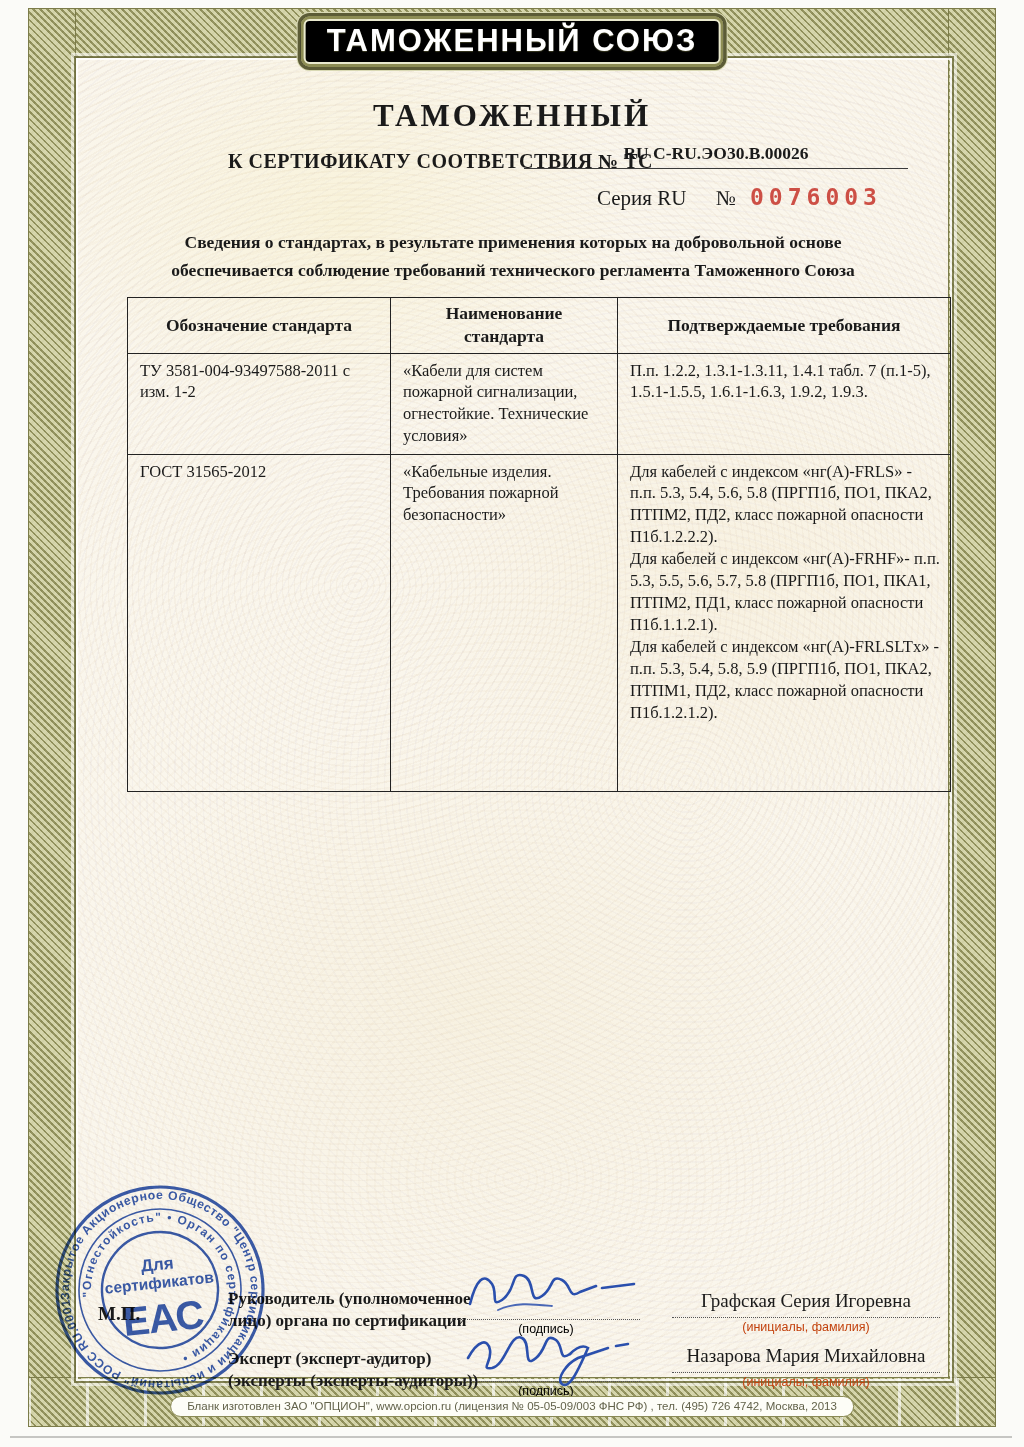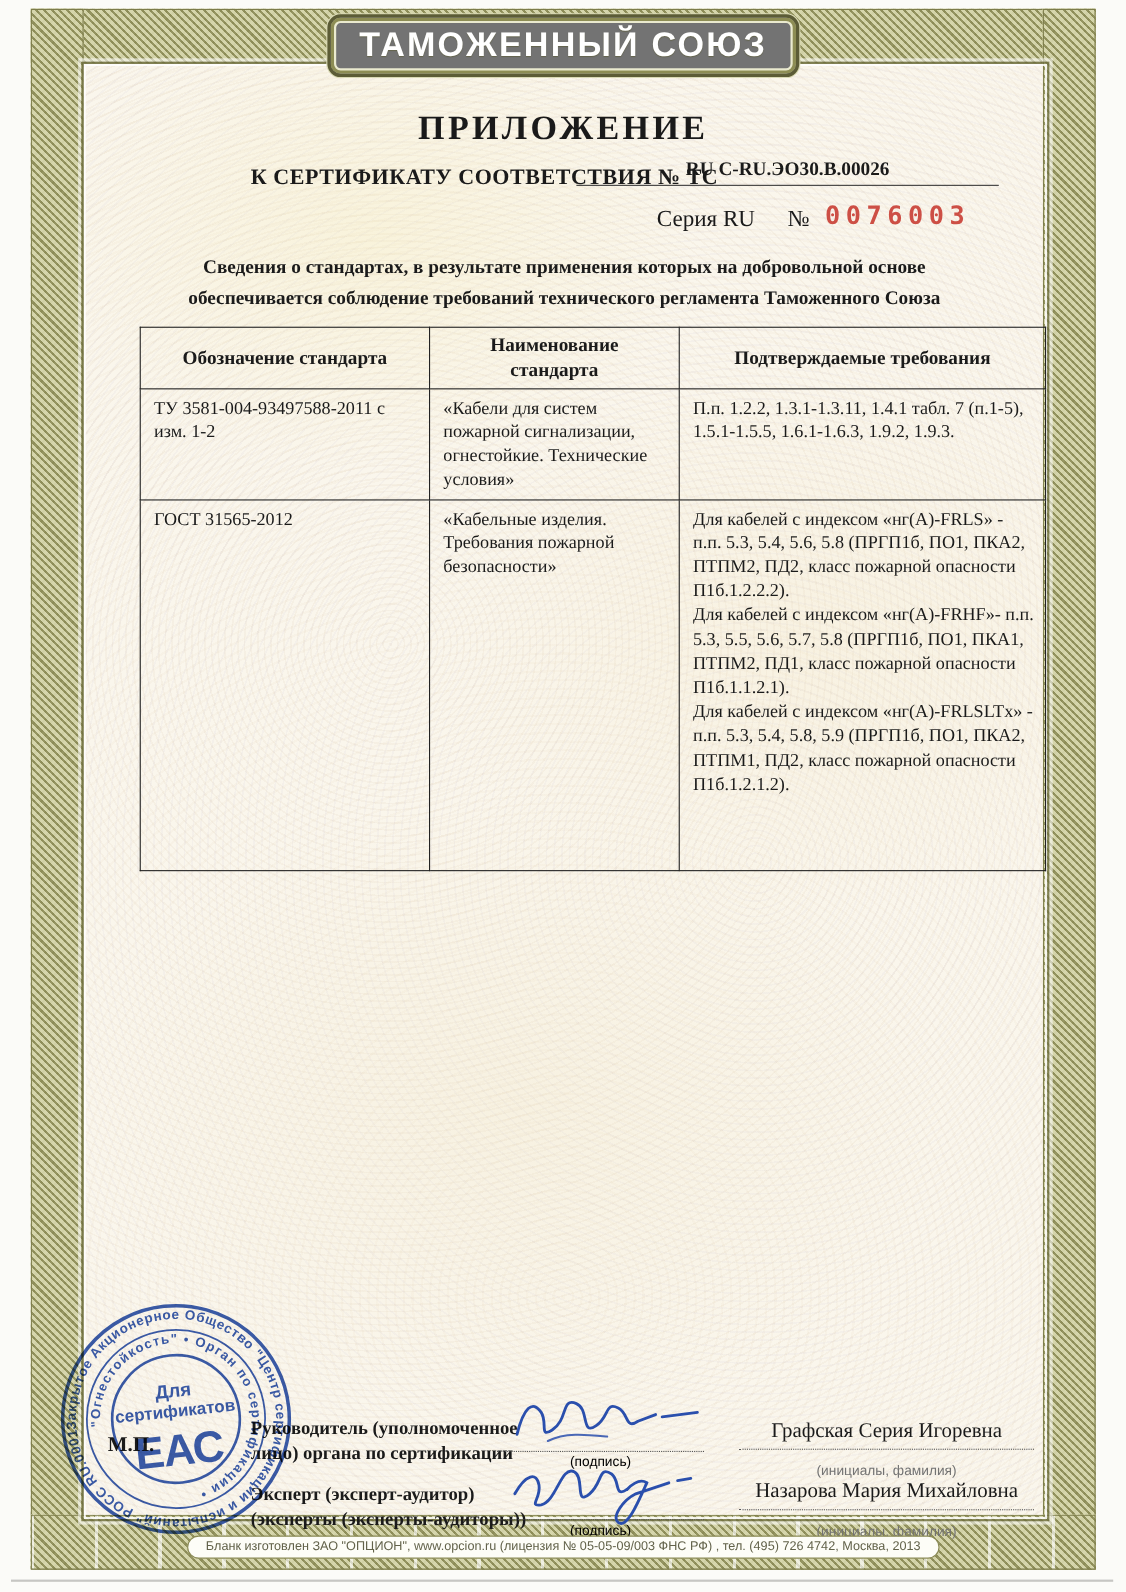--- a/index.html
+++ b/index.html
@@ -47,21 +47,21 @@
       repeating-radial-gradient(circle at 32% 40%, rgba(185,150,110,.065) 0 1.5px, transparent 1.5px 6px),
       repeating-radial-gradient(circle at 70% 55%, rgba(150,140,190,.055) 0 1.5px, transparent 1.5px 7px),
       repeating-radial-gradient(circle at 50% 85%, rgba(200,165,120,.05) 0 2px, transparent 2px 8px),
       #faf6ec;
   }
 
   
   .badge{
     position:absolute;left:50%;top:13px;transform:translateX(-50%);
     border:3px solid #5c5c36;border-radius:12px;
-    background:#737373;
+    background:#000000;
     box-shadow: inset 0 0 0 3px #8d8d54, inset 0 0 0 5px #eaeacf, 0 0 0 1px #d9d9b4;
     padding:7px 26px 8px 26px;
   }
   .badge-text{
     font-family:"Liberation Sans", sans-serif;
     font-weight:bold;font-size:31px;letter-spacing:2px;color:#ffffff;
     text-shadow:0 1px 1px rgba(90,90,50,.6);
     white-space:nowrap;
   }
 
@@ -124,21 +124,21 @@
   .sig-caption{
     position:absolute;font-family:"Liberation Sans", sans-serif;
     font-size:12.5px;color:#000000;text-align:center;width:188px;left:452px;
   }
   .sig-caption-1{top:1322px;}
   .sig-caption-2{top:1384px;}
 
   .person{position:absolute;left:672px;width:268px;text-align:center;}
   .person-name{font-size:19px;white-space:nowrap;}
   .person-line{border-bottom:1.2px dotted #555;height:3px;margin-top:2px;}
-  .person-caption{font-family:"Liberation Sans", sans-serif;font-size:12.5px;color:#737373;margin-top:12px;}
+  .person-caption{font-family:"Liberation Sans", sans-serif;font-size:12.5px;color:#c2410c;margin-top:2px;}
   .person-1{top:1290px;}
   .person-2{top:1345px;}
 
   .sig-ink{position:absolute;pointer-events:none;}
   .sig-ink-1{left:462px;top:1262px;}
   .sig-ink-2{left:458px;top:1318px;}
 
   .stamp{
     position:absolute;left:50px;top:1180px;width:220px;height:220px;
     transform:rotate(-6deg);opacity:.92;mix-blend-mode:multiply;pointer-events:none;
@@ -162,21 +162,21 @@
   <div class="frame-band frame-left"></div>
   <div class="frame-band frame-right"></div>
   <div class="frame-band frame-bottom"></div>
   <div class="paper"></div>
   <div class="frame-inner-line"></div>
 
   <div class="badge">
     <span class="badge-text">ТАМОЖЕННЫЙ СОЮЗ</span>
   </div>
 
-  <div class="page-title">ПРИЛОЖЕНИЕ</div>
+  <div class="page-title">ТАМОЖЕННЫЙ</div>
 
   <div class="cert-label">К СЕРТИФИКАТУ СООТВЕТСТВИЯ  № ТС</div>
   <div class="cert-number">RU C-RU.ЭО30.В.00026</div>
 
   <div class="series-line">
     <span class="series-label">Серия RU</span>
     <span class="number-sign">№</span>
     <span class="serial-number">0076003</span>
   </div>
 

